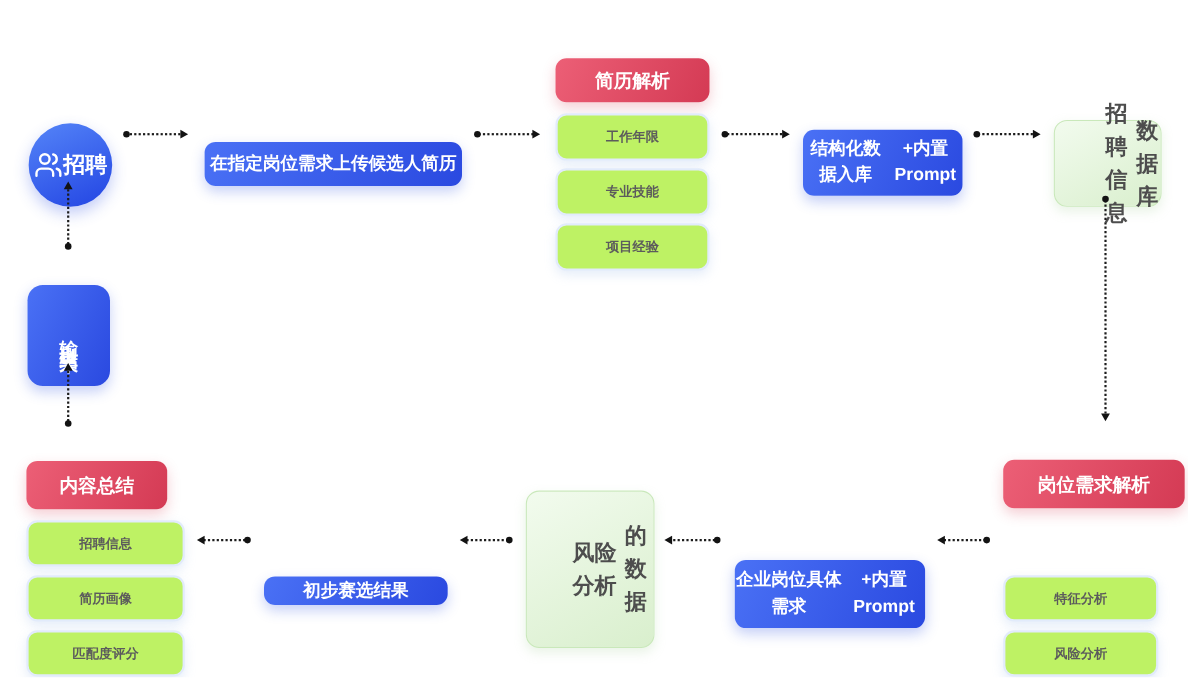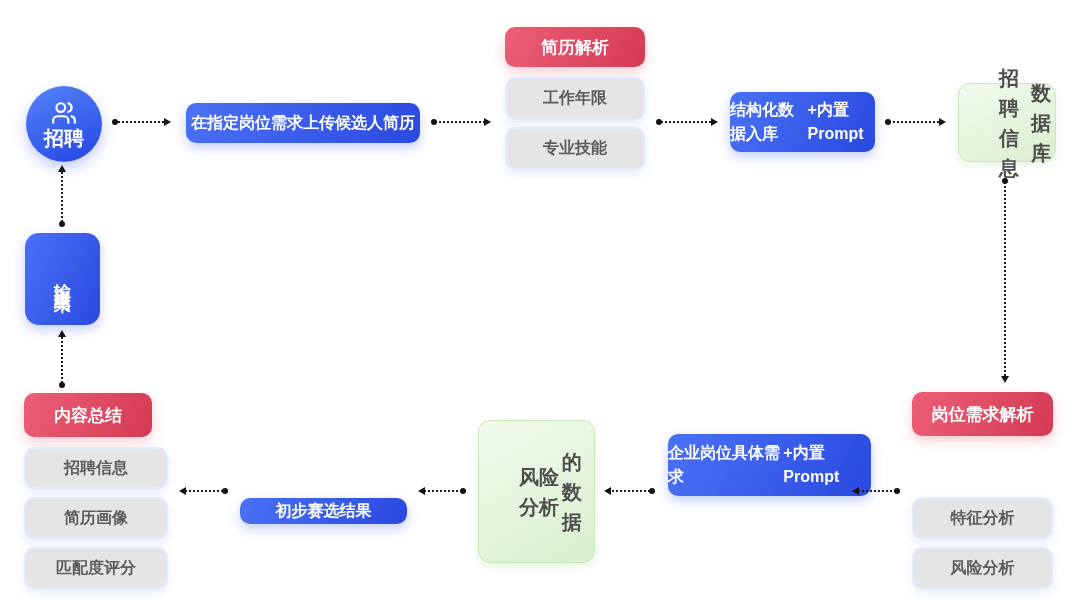--- a/index.html
+++ b/index.html
@@ -4,42 +4,43 @@
 <style>
   * { box-sizing: border-box; margin: 0; padding: 0; }
   html, body { background: #ffffff; }
   body { font-family: "Liberation Sans", "DejaVu Sans", sans-serif; }
   .canvas {
     position: relative; width: 1080px; height: 616px;
     background: #ffffff; border-radius: 18px; overflow: hidden;
   }
   .node {
     position: absolute; display: flex; align-items: center; justify-content: center;
-    text-align: left;
+    text-align: center;
+    margin-top: 26px;
   }
   .blue {
     background: linear-gradient(115deg, #4a71f5 0%, #2a49e0 100%);
     color: #ffffff; border-radius: 10px; font-weight: 700; font-size: 16px;
     box-shadow: 0 5px 12px rgba(52, 86, 228, 0.28);
   }
   .circle {
     border-radius: 50%;
     background: linear-gradient(155deg, #5585f8 0%, #2a4ee6 85%);
-    color: #fff; flex-direction: column; gap: 1px;
+    color: #fff; flex-direction: row; gap: 1px;
     box-shadow: 0 6px 14px rgba(52, 86, 228, 0.30);
   }
   .circle-label { font-size: 20px; font-weight: 700; line-height: 1.1; }
   .red {
     background: linear-gradient(115deg, #ec5f76 0%, #d43a54 100%);
     color: #ffffff; border-radius: 10px; font-weight: 700; font-size: 17px;
     box-shadow: 0 5px 12px rgba(214, 58, 84, 0.25);
   }
   .white-card {
-    background: #e5e5e5; border: 2px solid #e2ebfb; border-radius: 10px;
-    color: #5c5c5c; font-weight: 600; font-size: 16px;
+    background: #bef264; border: 2px solid #e2ebfb; border-radius: 10px;
+    color: #5c5c5c; font-weight: 600; font-size: 12px;
     box-shadow: 0 4px 10px rgba(160, 190, 235, 0.28);
   }
   .green {
     background: linear-gradient(150deg, #f2fbee 0%, #d9efcd 100%);
     border: 1px solid #c9e8ba; border-radius: 12px;
     color: #4d4d4d; font-weight: 700; font-size: 20px;
     box-shadow: 0 4px 10px rgba(170, 210, 160, 0.25);
     padding-left: 40px;
   }
   .two-line { flex-direction: row; line-height: 1.5; }
@@ -77,36 +78,37 @@
       <path d="M16 3.13a4 4 0 0 1 0 7.75"></path>
     </svg>
     <span class="circle-label">招聘</span>
   </div>
 
   <div class="node blue" style="left:186px;top:103px;width:234px;height:40px">在指定岗位需求上传候选人简历</div>
 
   <div class="node red" style="left:505px;top:27px;width:140px;height:40px">简历解析</div>
   <div class="node white-card" style="left:505px;top:77px;width:140px;height:43px">工作年限</div>
   <div class="node white-card" style="left:505px;top:127px;width:140px;height:43px">专业技能</div>
+  <div class="node white-card" style="left:505px;top:177px;width:140px;height:43px">项目经验</div>
 
   <div class="node blue two-line" style="left:730px;top:92px;width:145px;height:60px">
     <span>结构化数据入库</span>
     <span>+内置Prompt</span>
   </div>
 
   <div class="node green two-line" style="left:958px;top:83px;width:98px;height:79px">
     <span>招聘信息</span>
     <span>数据库</span>
   </div>
 
-  <div class="node red" style="left:912px;top:392px;width:141px;height:44px">岗位需求解析</div>
+  <div class="node red" style="left:912px;top:392px;width:165px;height:44px">岗位需求解析</div>
   <div class="node white-card" style="left:912px;top:497px;width:141px;height:42px">特征分析</div>
   <div class="node white-card" style="left:912px;top:547px;width:141px;height:42px">风险分析</div>
 
-  <div class="node blue two-line" style="left:668px;top:434px;width:203px;height:62px">
+  <div class="node blue two-line" style="left:668px;top:483px;width:173px;height:62px">
     <span>企业岗位具体需求</span>
     <span>+内置Prompt</span>
   </div>
 
   <div class="node green two-line" style="left:478px;top:420px;width:117px;height:143px">
     <span>风险分析</span>
     <span>的数据</span>
   </div>
 
   <div class="node blue" style="left:240px;top:498px;width:167px;height:26px">初步赛选结果</div>

